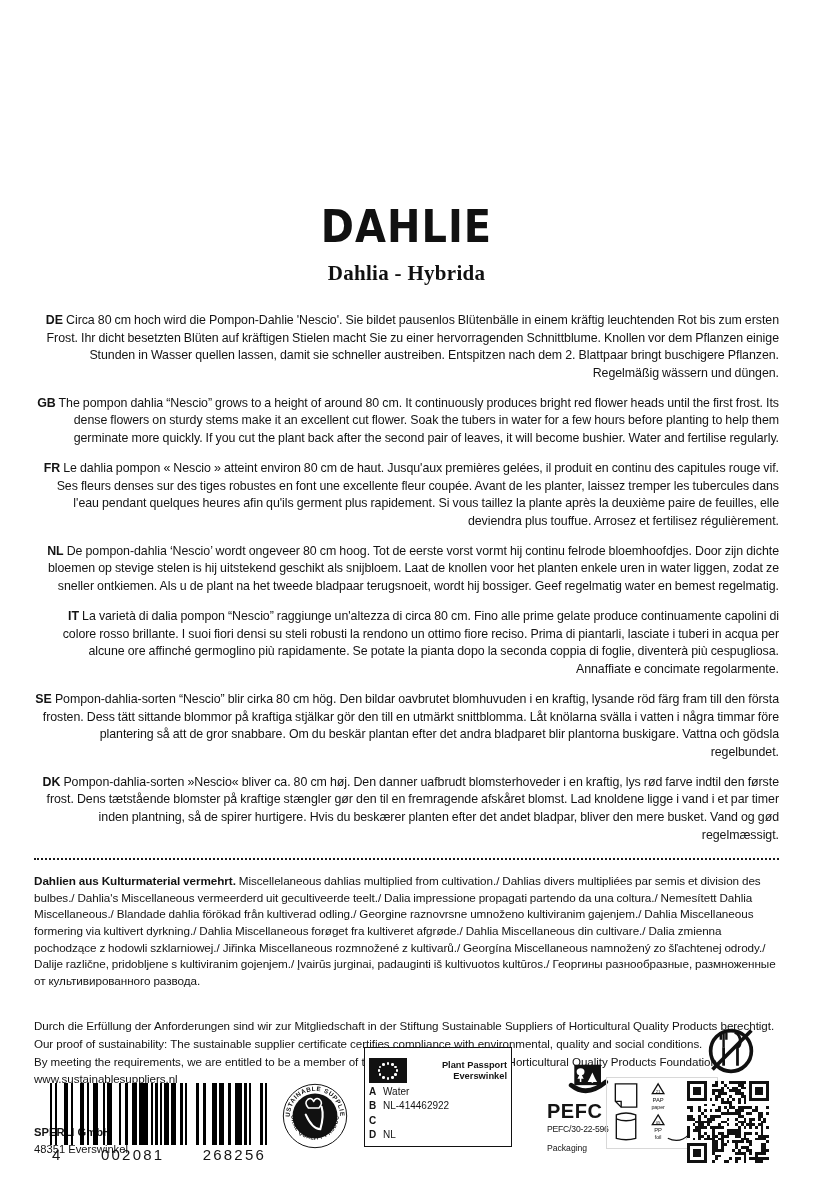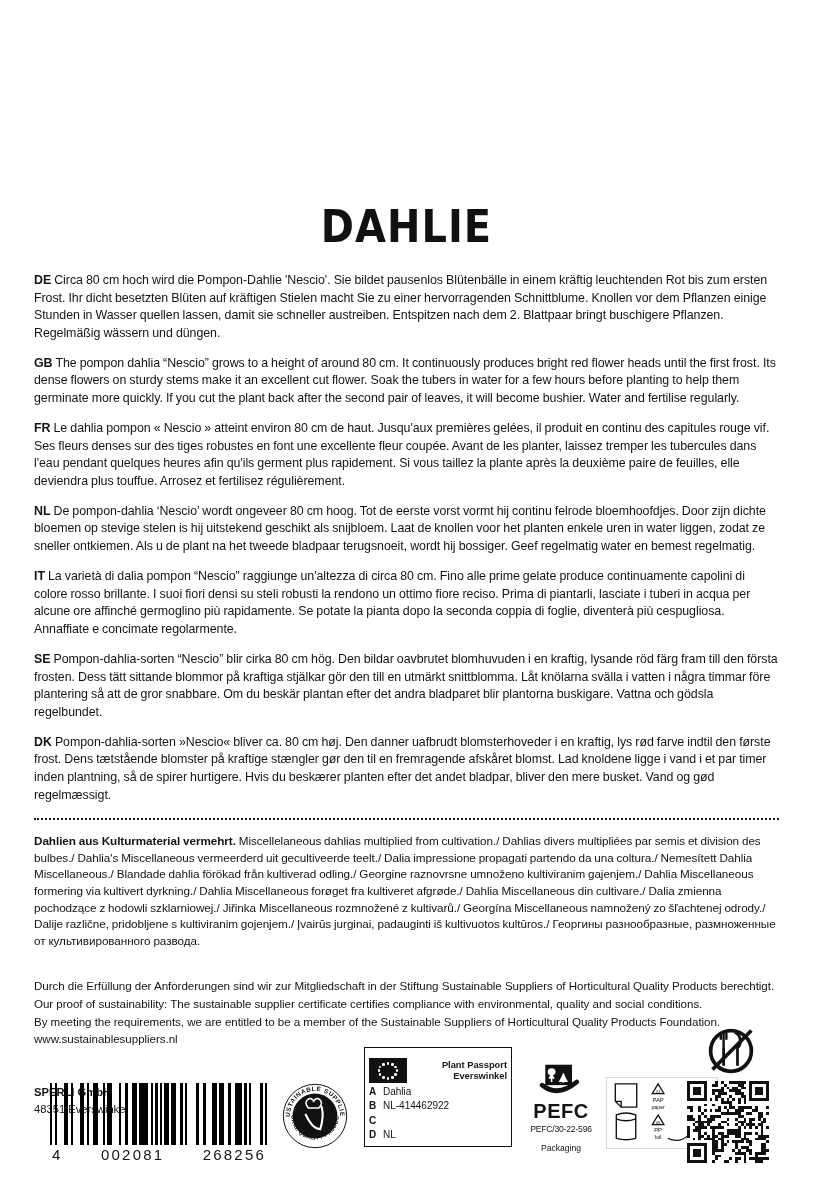--- a/index.html
+++ b/index.html
@@ -46,21 +46,21 @@
     color: #111;
   }
 
   
   .desc-wrap {
     margin-top: 26px;
   }
   .desc {
     font-size: 12.4px;
     line-height: 1.42;
-    text-align: left;
+    text-align: right;
     margin-bottom: 11px;
     letter-spacing: -0.05px;
     word-spacing: -0.3px;
   }
   .desc:last-child { margin-bottom: 0; }
   .lang {
     font-weight: 700;
   }
 
   
@@ -189,24 +189,24 @@
   .pp-row .k {
     font-weight: 700;
     width: 14px;
     flex: 0 0 14px;
   }
   .pp-row .v { font-weight: 400; }
 
   
   .pefc {
     position: absolute;
-    left: 484px;
+    left: 513px;
     bottom: 14px;
     width: 86px;
-    text-align: center;
+    text-align: left;
   }
   .pefc-mark {
     width: 44px;
     height: 36px;
     margin: 0 auto;
     position: relative;
   }
   .pefc-word {
     font-family: "Liberation Sans", sans-serif;
     font-weight: 700;
@@ -253,20 +253,21 @@
   }
   .qr canvas, .qr svg { display: block; }
 </style>
 </head>
 <body>
 
 <div class="page">
 
   <div class="title-block">
     <div class="title-main">DAHLIE</div>
+    <div class="title-sub">Dahlia - Hybrida</div>
   </div>
 
   <div class="desc-wrap">
     <p class="desc">
       <span class="lang">DE</span>
       <span>Circa 80 cm hoch wird die Pompon-Dahlie 'Nescio'. Sie bildet pausenlos Blütenbälle in einem kräftig leuchtenden Rot bis zum ersten Frost. Ihr dicht besetzten Blüten auf kräftigen Stielen macht Sie zu einer hervorragenden Schnittblume. Knollen vor dem Pflanzen einige Stunden in Wasser quellen lassen, damit sie schneller austreiben. Entspitzen nach dem 2. Blattpaar bringt buschigere Pflanzen. Regelmäßig wässern und düngen.</span>
     </p>
     <p class="desc">
       <span class="lang">GB</span>
       <span>The pompon dahlia “Nescio” grows to a height of around 80 cm. It continuously produces bright red flower heads until the first frost. Its dense flowers on sturdy stems make it an excellent cut flower. Soak the tubers in water for a few hours before planting to help them germinate more quickly. If you cut the plant back after the second pair of leaves, it will become bushier. Water and fertilise regularly.</span>
@@ -419,21 +420,21 @@
             <span style="left: 13.2px; top: 4.70481px;"></span>
           </div>
         <div class="pp-title">
           <div>Plant Passport</div>
           <div>Everswinkel</div>
         </div>
       </div>
       <div class="pp-rows">
         <div class="pp-row">
           <span class="k">A</span>
-          <span class="v">Dahlia</span>
+          <span class="v">Water</span>
         </div>
         <div class="pp-row">
           <span class="k">B</span>
           <span class="v">NL-414462922</span>
         </div>
         <div class="pp-row">
           <span class="k">C</span>
           <span class="v"></span>
         </div>
         <div class="pp-row">

